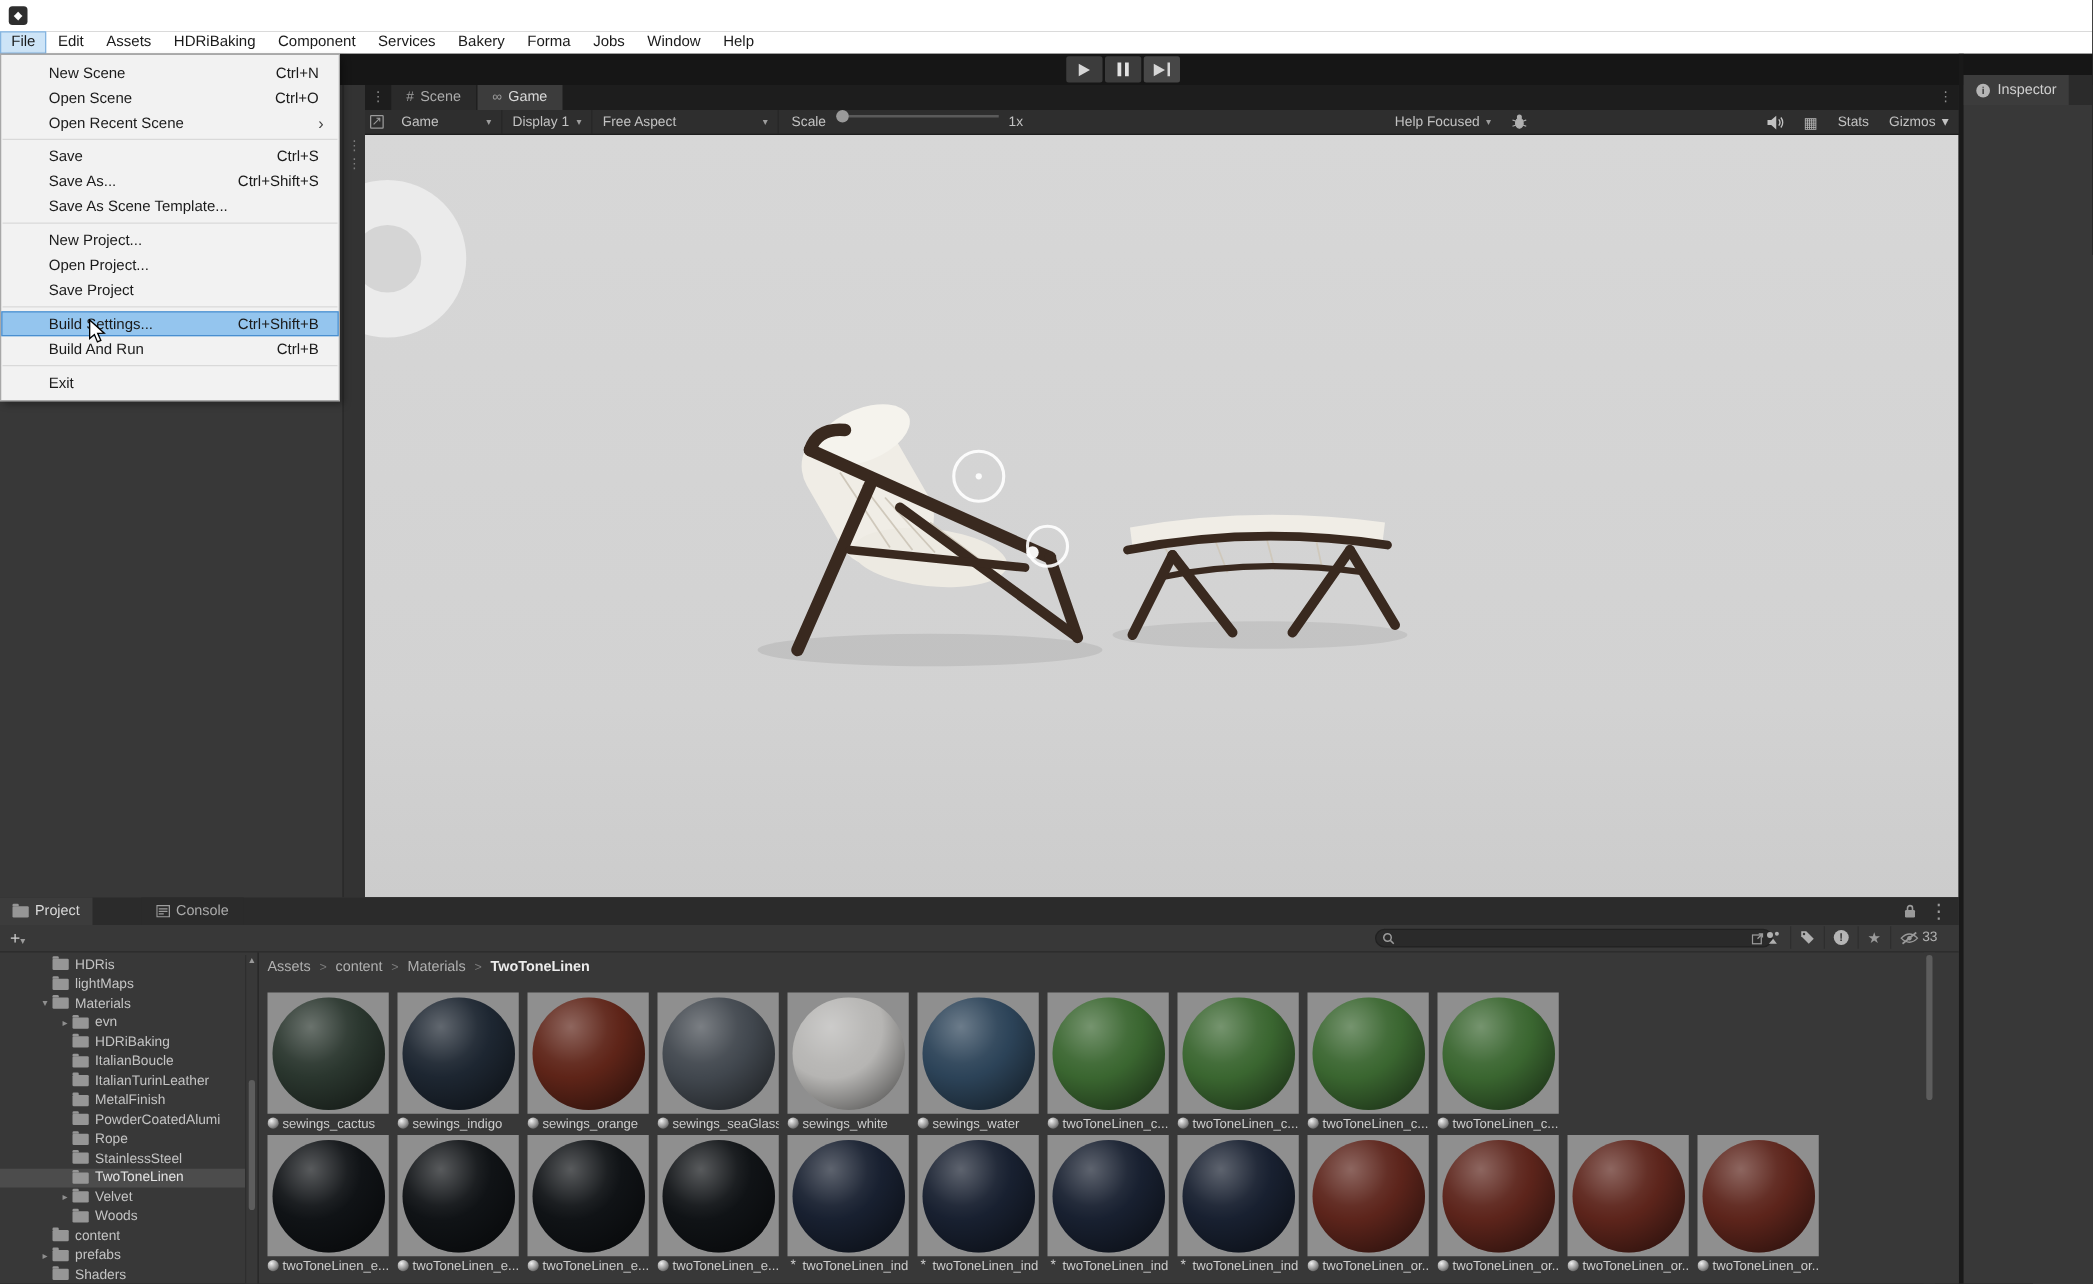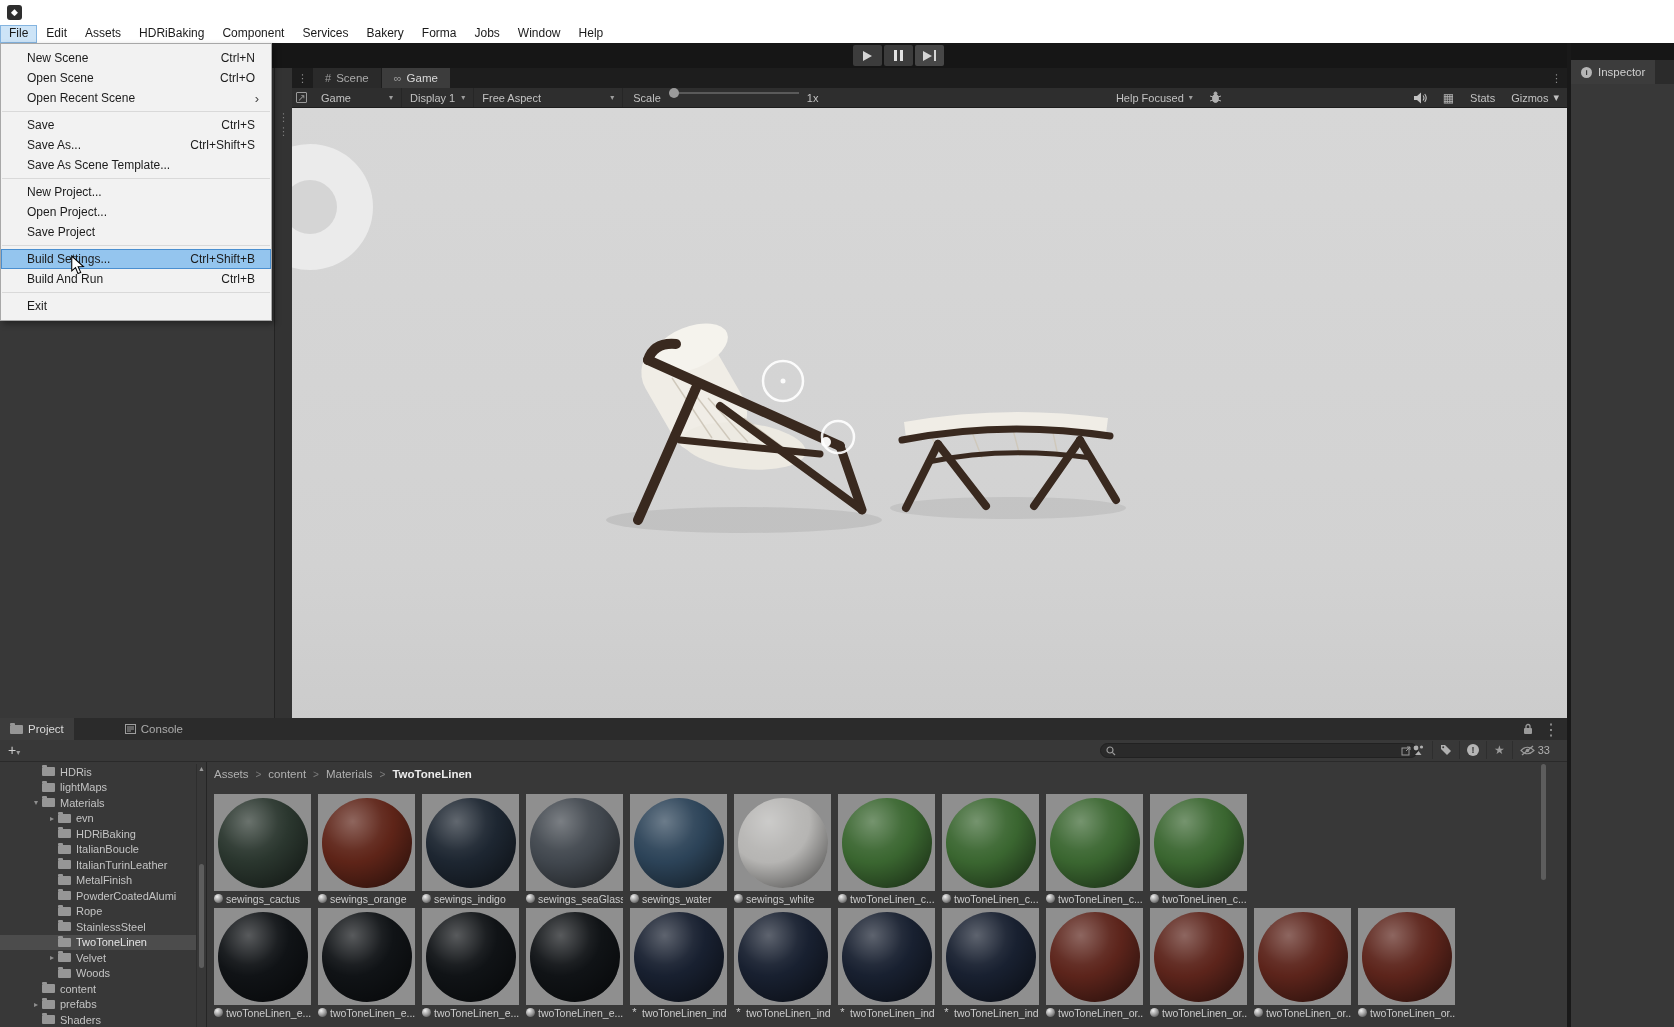--- a/index.html
+++ b/index.html
@@ -88,21 +88,21 @@
   .sphere{width:90px;height:90px;border-radius:50%;background:var(--c,#555);position:relative;}
   .sphere::after{content:'';position:absolute;inset:0;border-radius:50%;
      background:radial-gradient(circle at 34% 26%, rgba(255,255,255,.30), rgba(255,255,255,.05) 33%, rgba(0,0,0,0) 46%, rgba(0,0,0,.38) 78%, rgba(0,0,0,.6) 97%);}
   .mlabel{display:flex;align-items:center;gap:3px;height:15px;font-size:10.5px;color:#cccccc;white-space:nowrap;overflow:hidden;}
   .micon{width:9px;height:9px;border-radius:50%;flex:0 0 9px;background:radial-gradient(circle at 35% 30%, #f0f0f0, #9a9a9a 50%, #3f3f3f 95%);}
   .micon.ast{background:none;border-radius:0;color:#cfcfcf;font-size:11px;line-height:9px;text-align:center;}
   .gridscroll{position:absolute;right:4px;top:0;width:9px;height:265px;background:#383838;}
   .gridscroll .thumb{position:absolute;left:2px;top:2px;width:5px;height:116px;background:#5d5d5d;border-radius:3px;}
   
   .filemenu{position:absolute;left:0;top:43px;width:272px;background:#f2f2f2;border:1px solid #a8a8a8;box-shadow:3px 3px 6px rgba(0,0,0,.35);padding:4px 0;box-sizing:border-box;z-index:50;}
-  .fmrow{display:flex;align-items:center;height:20px;padding:0 8px 0 26px;font-size:12px;color:#1b1b1b;}
+  .fmrow{display:flex;align-items:center;height:20px;padding:0 8px 0 38px;font-size:12px;color:#1b1b1b;}
   .fmrow .sc{margin-left:auto;padding-right:8px;}
   .fmrow .subarr{margin-left:auto;padding-right:4px;font-size:13px;color:#444;}
   .fmrow.hl{background:#94c5ee;outline:1px solid #4a8fd0;outline-offset:-1px;}
   .fmsep{height:1px;background:#d9d9d9;margin:3px 1px;}
   .cursor{position:absolute;left:68px;top:255px;z-index:60;pointer-events:none;}
 </style>
 </head>
 <body>
 
 <div id="app">
@@ -478,61 +478,61 @@
               <div class="thumb">
                 <div class="sphere" style="--c: #2a362e;"></div>
               </div>
               <div class="mlabel">
                 <span class="micon"></span>
                 <span>sewings_cactus</span>
               </div>
             </div>
           <div class="tile">
               <div class="thumb">
+                <div class="sphere" style="--c: #1d2631;"></div>
+              </div>
+              <div class="mlabel">
+                <span class="micon"></span>
+                <span>sewings_indigo</span>
+              </div>
+            </div>
+          <div class="tile">
+              <div class="thumb">
                 <div class="sphere" style="--c: #5e2418;"></div>
               </div>
               <div class="mlabel">
                 <span class="micon"></span>
                 <span>sewings_orange</span>
               </div>
             </div>
           <div class="tile">
               <div class="thumb">
-                <div class="sphere" style="--c: #1d2631;"></div>
-              </div>
-              <div class="mlabel">
-                <span class="micon"></span>
-                <span>sewings_indigo</span>
-              </div>
-            </div>
-          <div class="tile">
-              <div class="thumb">
                 <div class="sphere" style="--c: #41474e;"></div>
               </div>
               <div class="mlabel">
                 <span class="micon"></span>
                 <span>sewings_seaGlass</span>
               </div>
             </div>
           <div class="tile">
               <div class="thumb">
+                <div class="sphere" style="--c: #b6b5b3;"></div>
+              </div>
+              <div class="mlabel">
+                <span class="micon"></span>
+                <span>sewings_white</span>
+              </div>
+            </div>
+          <div class="tile">
+              <div class="thumb">
                 <div class="sphere" style="--c: #2c4358;"></div>
               </div>
               <div class="mlabel">
                 <span class="micon"></span>
                 <span>sewings_water</span>
-              </div>
-            </div>
-          <div class="tile">
-              <div class="thumb">
-                <div class="sphere" style="--c: #b6b5b3;"></div>
-              </div>
-              <div class="mlabel">
-                <span class="micon"></span>
-                <span>sewings_white</span>
               </div>
             </div>
           <div class="tile">
               <div class="thumb">
                 <div class="sphere" style="--c: #3a6630;"></div>
               </div>
               <div class="mlabel">
                 <span class="micon"></span>
                 <span>twoToneLinen_c...</span>
               </div>

